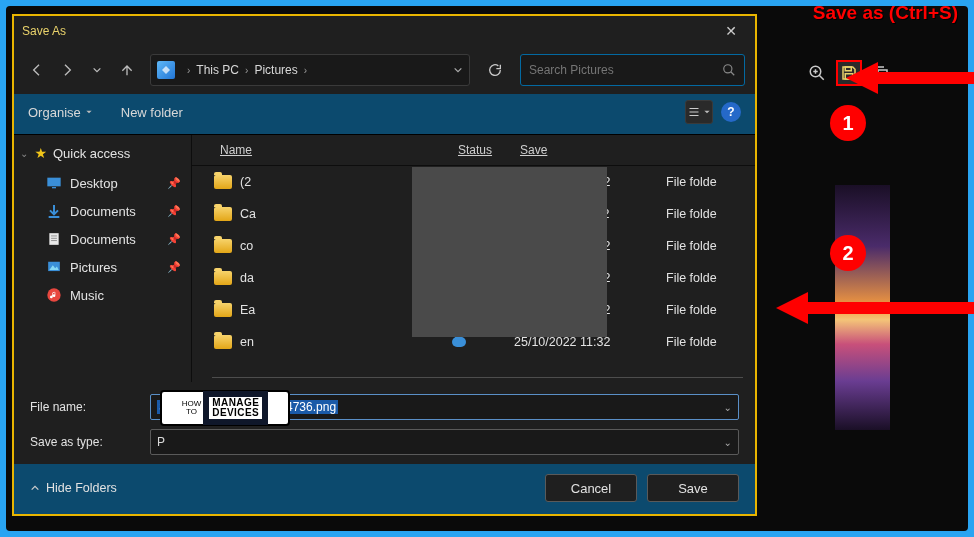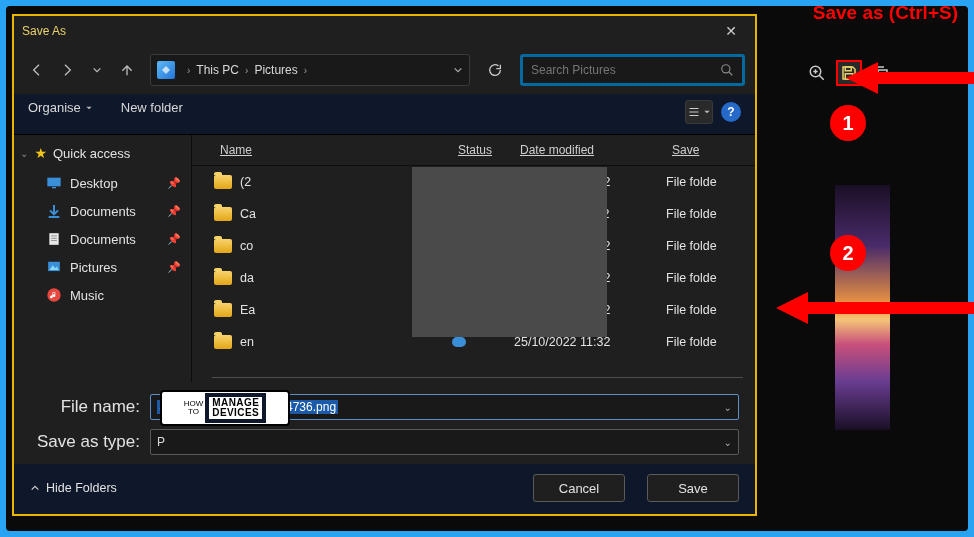--- a/index.html
+++ b/index.html
@@ -9,37 +9,37 @@
   .toolbar-r { position: absolute; top: 60px; right: 80px; display: flex; gap: 6px; align-items: center; z-index: 40; }
   .toolbar-r .ico { width: 26px; height: 26px; display: flex; align-items: center; justify-content: center; color: #c9c9c9; }
   .save-ico { border: 2px solid #ff0000; background: #2a2a2a; width: 30px; height: 30px; }
   .save-ico svg { stroke: #e9d26b; }
   .arrow1 { position: absolute; top: 60px; right: 0; z-index: 50; }
   .circle-badge { position: absolute; width: 36px; height: 36px; background: #ff0000; border-radius: 50%; display: flex; align-items: center; justify-content: center; color: #fff; font-size: 20px; font-weight: bold; z-index: 55; }
   .badge1 { top: 105px; right: 108px; }
   .badge2 { top: 235px; right: 108px; }
   .arrow2 { position: absolute; top: 290px; right: 0; z-index: 50; }
   .wallpaper-strip { position: absolute; right: 84px; top: 185px; width: 55px; height: 245px; background: linear-gradient(180deg,#1a0f26 0%,#4a2b6a 25%,#f59a3e 50%,#f4c478 55%,#c8507a 65%,#6a3d92 80%,#1a0f26 100%); z-index: 5; }
-  .dialog { position: absolute; left: 12px; top: 14px; width: 745px; height: 502px; background: #0f172a; border: 2px solid #e9b500; z-index: 30; display: flex; flex-direction: column; color: #d8d8d8; }
+  .dialog { position: absolute; left: 12px; top: 14px; width: 745px; height: 502px; background: #0c4a6e; border: 2px solid #e9b500; z-index: 30; display: flex; flex-direction: column; color: #d8d8d8; }
   .titlebar { display: flex; align-items: center; height: 30px; padding: 0 8px; background: #1f1f1f; }
   .titlebar .title { color: #e9d26b; font-size: 12px; }
   .titlebar .close { margin-left: auto; font-size: 14px; color: #ccc; padding: 4px 10px; cursor: pointer; }
   .navrow { display: flex; align-items: center; gap: 4px; padding: 8px 10px; background: #1f1f1f; }
   .navbtn { width: 26px; height: 26px; display: flex; align-items: center; justify-content: center; color: #bcbcbc; cursor: pointer; }
   .crumbbox { flex: 0 0 auto; display: flex; align-items: center; height: 32px; background: #191919; border: 1px solid #3a3a3a; border-radius: 3px; margin: 0 6px; padding: 0 6px; width: 320px; }
   .crumb-ico { width: 18px; height: 18px; background: linear-gradient(135deg,#5fb8f7,#2175d6); border-radius: 2px; margin-right: 6px; position: relative; }
   .crumb-ico::after { content:''; position:absolute; inset:5px; background:#fff; clip-path: polygon(50% 0,100% 50%,50% 100%,0 50%); opacity:.7; }
   .crumb { font-size: 12px; color: #d8d8d8; }
   .crumb-sep { margin: 0 6px; color: #9a9a9a; font-size: 10px; }
   .crumb-tail { margin-left: auto; display: flex; align-items: center; gap: 2px; }
   .refresh { width:30px; height:30px; display:flex; align-items:center; justify-content:center; color:#c8c8c8; cursor:pointer; margin-right:6px; }
-  .searchbox { flex: 1; display:flex; align-items:center; height:32px; background:#191919; border:3px solid #0369a1; border-radius:3px; padding:0 8px; }
+  .searchbox { flex: 1; display:flex; align-items:center; height:32px; background:#191919; border:1px solid #0369a1; border-radius:3px; padding:0 8px; }
   .searchbox input { flex:1; background:transparent; border:none; color:#d8d8d8; font-size:12px; outline:none; }
   .searchbox .sico { color:#888; }
-  .cmdrow { display:flex; align-items:flex-start; padding:6px 14px 10px; font-size:13px; }
+  .cmdrow { display:flex; align-items:center; padding:6px 14px 10px; font-size:13px; }
   .cmditem { color:#d8d8d8; margin-right:28px; cursor:pointer; display:flex; align-items:center; gap:4px; }
   .cmdrow .right { margin-left:auto; display:flex; align-items:center; gap:8px; }
   .viewbtn { width:28px; height:24px; border:1px solid #3a3a3a; background:#2a2a2a; display:flex; align-items:center; justify-content:center; cursor:pointer; border-radius:3px; }
   .helpbtn { width:20px; height:20px; border-radius:50%; background:#2569c9; color:#fff; font-size:12px; display:flex; align-items:center; justify-content:center; cursor:pointer; font-weight:bold; }
   .mainarea { flex:1; display:flex; border-top:1px solid #000; overflow:hidden; }
   .sidebar { width:178px; background:#1f1f1f; padding:6px 0; font-size:13px; border-right:1px solid #0d0d0d; }
   .side-head { display:flex; align-items:center; gap:6px; padding:4px 8px 8px 6px; color:#e2e2e2; }
   .side-head .chev { font-size:10px; color:#888; }
   .star { color:#f0c419; font-size:14px; }
   .side-item { display:flex; align-items:center; gap:8px; padding:6px 8px 6px 32px; color:#e2e2e2; cursor:pointer; position:relative; }
@@ -54,32 +54,32 @@
   .row .folder::before{content:'';position:absolute;top:-3px;left:0;width:8px;height:3px;background:#f7d36b;border-radius:2px 2px 0 0;}
   .row .rn{width:212px; overflow:hidden; white-space:nowrap;}
   .row .rs{width:62px; display:flex; align-items:center;}
   .cloud { width:14px; height:10px; background:#3a8fd8; border-radius:6px; position:relative; }
   .cloud::before{content:'';position:absolute;top:-4px;left:3px;width:7px;height:7px;background:#3a8fd8;border-radius:50%;}
   .row .rd{width:152px;} .row .rt{width:80px;}
   .redact { position:absolute; left:220px; top:32px; width:195px; height:170px; background:#4a4a4a; z-index:5; }
   .bottomline{position:absolute;left:20px;right:12px;bottom:4px;height:1px;background:#4d4d4d;}
   .formarea { padding:12px 16px 0; background:#1f1f1f; }
   .frow { display:flex; align-items:center; margin-bottom:9px; }
-  .flabel { width:120px; text-align:right; font-size:17px; color:#e2e2e2; padding-right:10px; }
+  .flabel { width:120px; text-align:left; font-size:12px; color:#e2e2e2; padding-right:10px; }
   .fselect { flex:1; height:26px; background:#191919; border:1px solid #5a5a5a; border-radius:2px; display:flex; align-items:center; padding:0 6px; font-size:12px; position:relative; }
   .fselect.sel { border-color:#5a8fc7; }
   .fselect .farrow { position:absolute; right:6px; color:#aaa; font-size:10px; }
   .sel-highlight { background:#1a5aa8; color:#fff; padding:0 2px; }
-  .btnrow { display:flex; align-items:center; padding:10px 16px 12px;gap:12px; }
+  .btnrow { display:flex; align-items:center; padding:10px 16px 12px; }
   .hidefold { font-size:12.5px; color:#e2e2e2; display:flex; align-items:center; gap:6px; cursor:pointer; }
   .btnrow .spacer { flex:1; }
   .dlgbtn { width:92px; height:28px; border:1px solid #5a5a5a; background:#1f1f1f; color:#e2e2e2; font-size:13px; border-radius:3px; cursor:pointer; margin-left:10px; display:flex; align-items:center; justify-content:center; }
   .watermark { position:absolute; left:160px; top:390px; width:130px; height:36px; background:#fff; border:2px solid #000; border-radius:4px; z-index:45; display:flex; align-items:center; justify-content:center; gap:2px; }
   .wm-how { font-size:8px; font-weight:normal; color:#000; line-height:8px; text-align:center; }
-  .wm-main { border:4px solid #0f172a; padding:1px 3px; font-size:10px; font-weight:900; letter-spacing:0.4px; color:#000; line-height:10px; }
+  .wm-main { border:6px solid #0f172a; padding:1px 3px; font-size:10px; font-weight:900; letter-spacing:0.4px; color:#000; line-height:10px; }
   svg{display:block;}
 </style>
 </head>
 <body>
 
 <div class="outer"></div>
 
 <div class="annot-label">Save as (Ctrl+S)</div>
 
 <div class="toolbar-r">
@@ -256,21 +256,20 @@
             </svg>
           </span>
         <span>Music</span>
       </div>
     </div>
 
     <div class="filelist">
       <div class="colhead">
         <div class="c-name">Name</div>
         <div class="c-status">Status</div>
-        <div class="c-date">Date modified</div>
         <div class="c-type">Save</div>
       </div>
       <div id="rows">
           <div class="row">
             <span class="folder"></span>
             <span class="rn">(2<span style="float:right;margin-right:6px">iles</span></span>
             <span class="rs">
               <span class="cloud"></span>
             </span>
             <span class="rd">25/10/2022 11:32</span>

